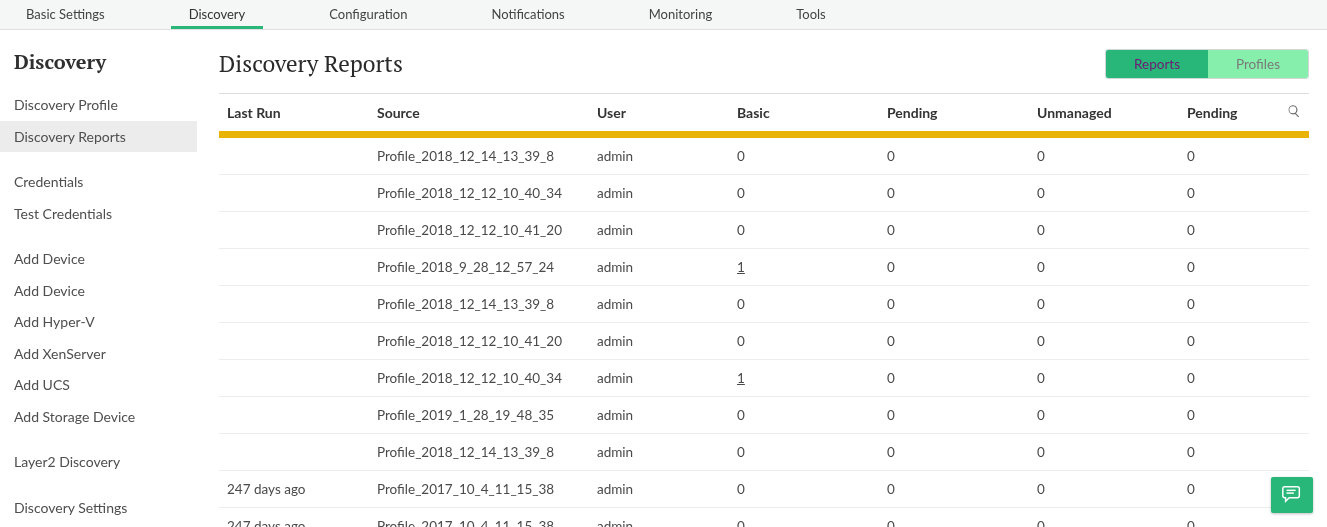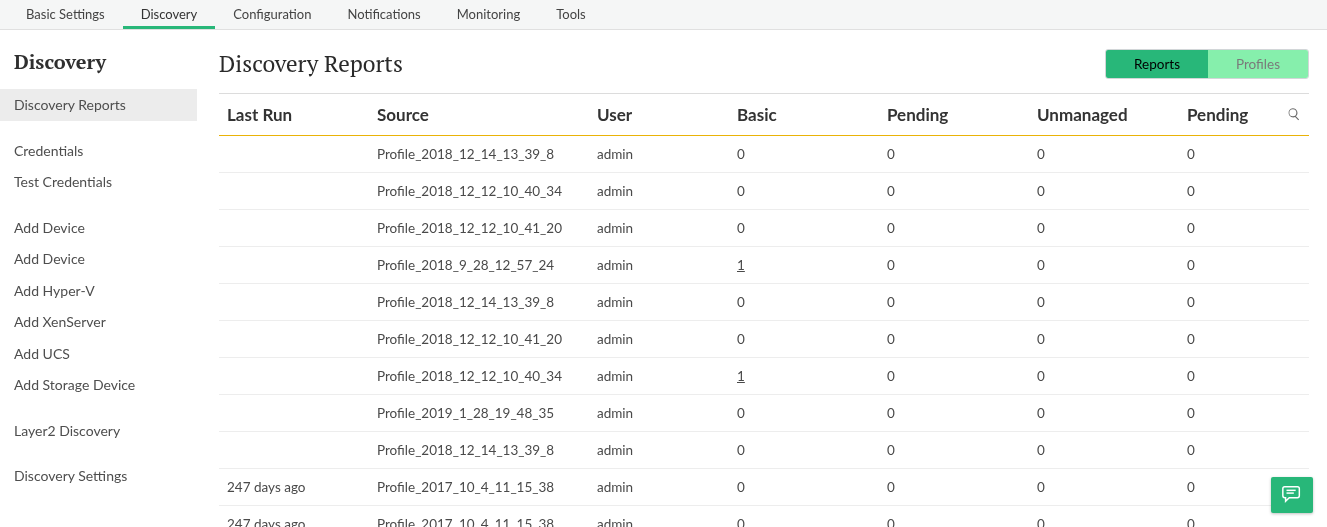--- a/index.html
+++ b/index.html
@@ -7,20 +7,21 @@
   body { width: 1327px; background: #fff; }
 
   
   .tabs-bar {
     background: #f5f6f6;
     border-bottom: 1px solid #e0e0e0;
     display: flex;
     padding: 0 8px;
     height: 30px;
     align-items: stretch;
+    gap: 48px;
   }
   .tab-item {
     padding: 6px 18px 5px 18px;
     font-size: 13px;
     color: #444;
     cursor: pointer;
     border-bottom: 3px solid transparent;
     background: transparent;
   }
   .tab-item.active {
@@ -81,32 +82,32 @@
   }
   .toggle-btn {
     font-size: 13.5px;
     padding: 6px 28px;
     cursor: pointer;
     background: #86efac;
     color: #7a7a7a;
   }
   .toggle-btn.active {
     background: #28b779;
-    color: #000000;
+    color: #701a75;
   }
 
   
   .tbl { width: 100%; border-collapse: collapse; }
   .tbl thead th {
     text-align: left;
     font-weight: 700;
-    font-size: 17px;
+    font-size: 14px;
     color: #333;
     border-top: 1px solid #dcdcdc;
-    border-bottom: 1px solid #eab308;
+    border-bottom: 7px solid #eab308;
     padding: 10px 8px;
   }
   .tbl thead th.search-col { text-align: right; vertical-align: middle; }
   .tbl tbody td {
     border-bottom: 1px solid #ededed;
     padding: 10px 8px;
     font-size: 13.5px;
     color: #4a4a4a;
   }
   .tbl .linknum { text-decoration: underline; color: #4a4a4a; cursor: pointer; }
@@ -148,20 +149,21 @@
     <div class="tab-item">Notifications</div>
     <div class="tab-item">Monitoring</div>
     <div class="tab-item">Tools</div>
   </div>
 
 <div class="layout">
 
   <div class="sidebar">
     <div class="sidebar-title">Discovery</div>
     <div id="sidebar-items">
+        <div class="side-item">Discovery Profile</div>
         <div class="side-item active">Discovery Reports</div>
         <div class="side-gap"></div>
         <div class="side-item">Credentials</div>
         <div class="side-item">Test Credentials</div>
         <div class="side-gap"></div>
         <div class="side-item">Add Device</div>
         <div class="side-item">Add Device</div>
         <div class="side-item">Add Hyper-V</div>
         <div class="side-item">Add XenServer</div>
         <div class="side-item">Add UCS</div>

